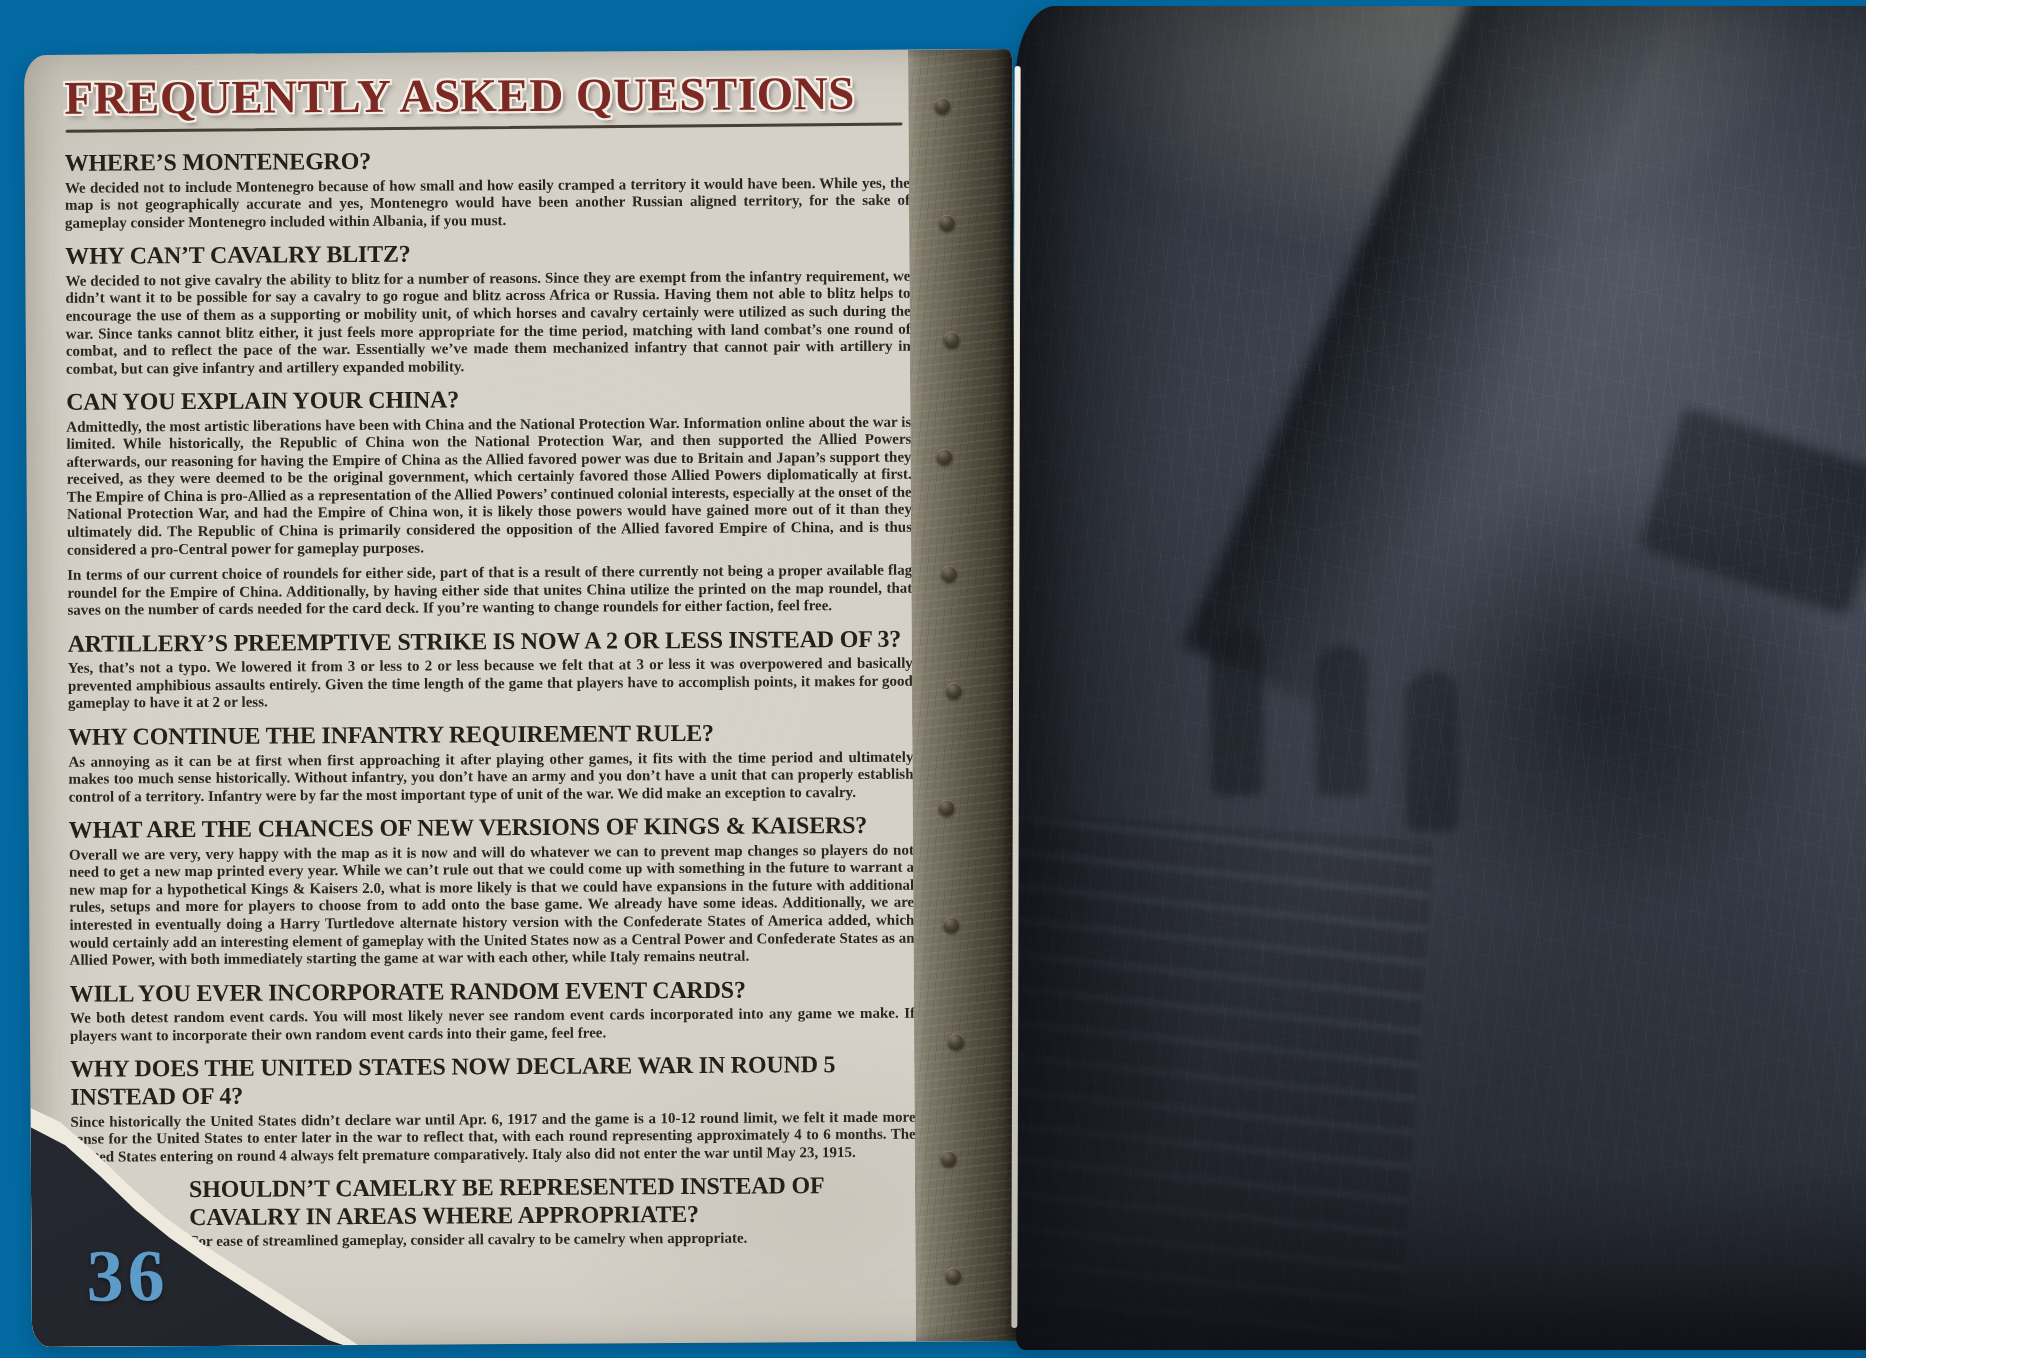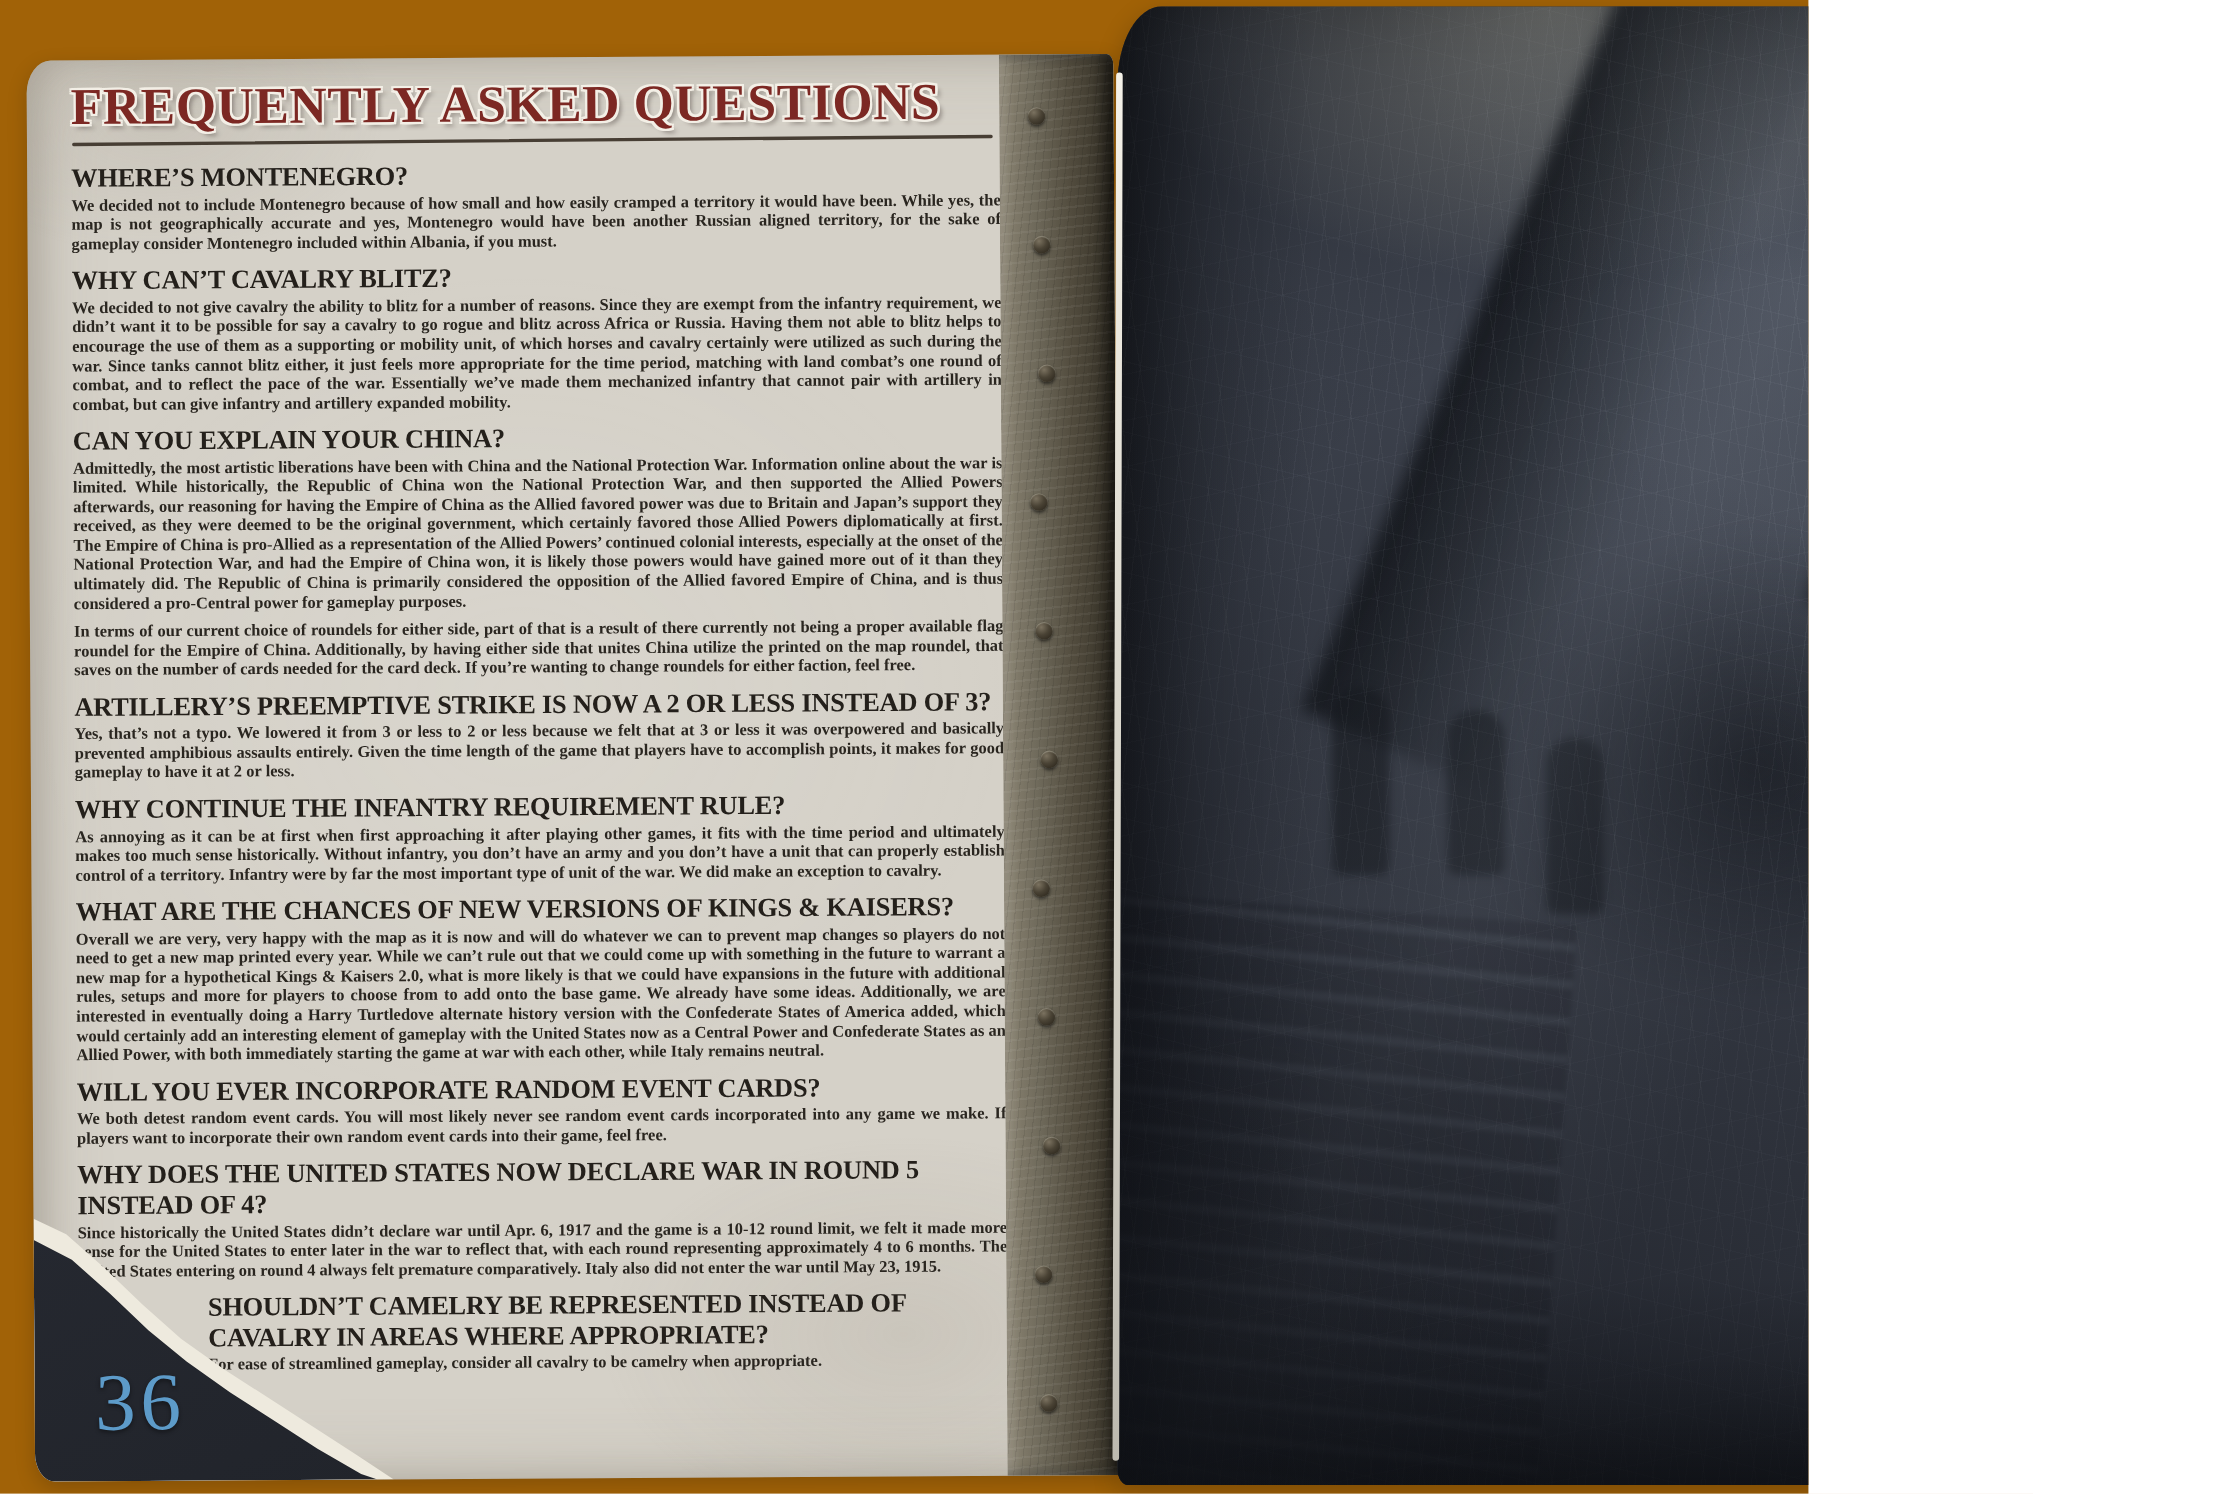--- a/index.html
+++ b/index.html
@@ -1,17 +1,17 @@
 <!DOCTYPE html>
 <html><head>
 <meta charset="utf-8">
 <style>
   html,body{margin:0;padding:0;background:#ffffff;}
   body{width:2024px;height:1358px;overflow:hidden;font-family:"Liberation Serif","DejaVu Serif",serif;}
-  .scene{position:relative;width:1644px;height:1358px;background:#a16207;overflow:hidden;}
+  .scene{position:relative;width:1866px;height:1358px;background:#0369a1;overflow:hidden;}
 
   
   .page-left{
     position:absolute;left:28px;top:52px;width:988px;height:1292px;
     background:#d5d1c8;
     border-radius:22px 6px 2px 18px / 30px 10px 4px 26px;
     box-shadow:inset 0 0 70px rgba(120,110,95,.28), inset 14px 0 26px rgba(90,80,65,.18), 0 6px 18px rgba(0,0,0,.18);
     transform:rotate(-0.35deg);
   }
   .page-left::before{content:"";position:absolute;inset:0;border-radius:inherit;pointer-events:none;
@@ -39,21 +39,21 @@
   .faq.indented{padding-left:118px;}
   .faq.indented .faq-q{max-width:640px;}
   .faq.indented .faq-a{text-align:left;}
 
   
   .torn-light{position:absolute;inset:0;border-radius:inherit;pointer-events:none;background:#eeeade;
     clip-path:polygon(0 81.5%, 3% 82.6%, 6.5% 85%, 10% 87.6%, 13.5% 90%, 17.5% 92.2%, 21.5% 94.2%, 25.5% 96.2%, 29.5% 98.2%, 33% 100%, 0 100%);}
   .torn-dark{position:absolute;inset:0;border-radius:inherit;pointer-events:none;
     background:linear-gradient(155deg,#343842 0%,#262931 55%,#1e2127 100%);
     clip-path:polygon(0 83%, 3.5% 84.4%, 7% 86.8%, 10.5% 89.4%, 14% 91.6%, 18% 93.8%, 22% 95.8%, 26% 97.8%, 30% 99.6%, 31.5% 100%, 0 100%);}
-  .page-number{position:absolute;left:55px;bottom:28px;font-size:74px;font-weight:normal;color:#5d9bc9;
+  .page-number{position:absolute;left:55px;bottom:28px;font-size:74px;font-weight:bold;color:#5d9bc9;
     text-shadow:0 2px 4px rgba(0,0,0,.45);letter-spacing:4px;text-align:right;}
 
   
   .metal-strip{position:absolute;right:0;top:0;bottom:0;width:104px;border-radius:0 6px 2px 0 / 0 10px 4px 0;
     background:
       repeating-linear-gradient(174deg, rgba(255,255,255,.05) 0 2px, transparent 2px 9px),
       repeating-linear-gradient(96deg, rgba(0,0,0,.08) 0 1px, transparent 1px 7px),
       linear-gradient(to right,#8a8372 0%,#6f6a5b 30%,#524c3e 62%,#332f25 100%);
     box-shadow:inset 6px 0 10px rgba(255,255,250,.15), inset -8px 0 14px rgba(0,0,0,.5);}
   .rivet{position:absolute;left:30px;width:16px;height:16px;border-radius:50%;

